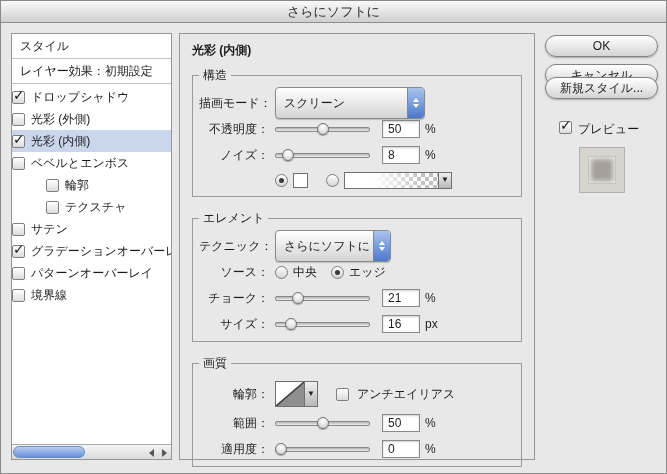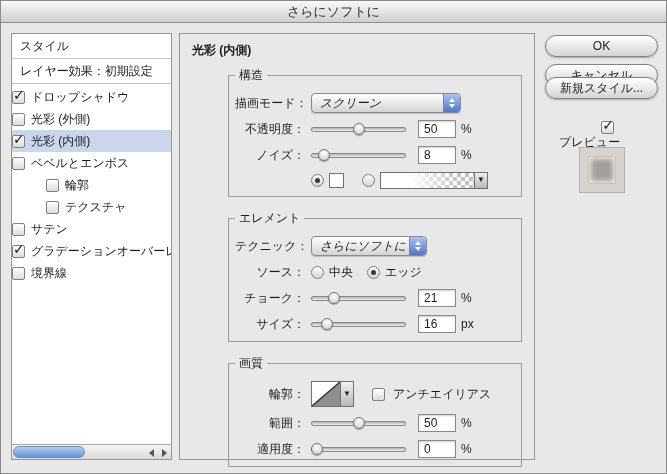--- a/index.html
+++ b/index.html
@@ -59,31 +59,31 @@
   }
   .harrows { position:absolute; right:4px; top:4px; display:flex; gap:8px; }
   .tri-left { width:0; height:0; border-top:4px solid transparent; border-bottom:4px solid transparent; border-right:5px solid #555; display:block; }
   .tri-right { width:0; height:0; border-top:4px solid transparent; border-bottom:4px solid transparent; border-left:5px solid #555; display:block; }
   
   .panel {
     position:absolute; left:178px; top:32px; width:356px; height:427px;
     border:1px solid #969696; padding:8px 12px;
   }
   .panel-title { font-weight:bold; margin-bottom:8px; }
-  fieldset.group { border:1px solid #9a9a9a; padding:6px 13px 4px 6px; margin-bottom:13px;margin-left:36px; }
+  fieldset.group { border:1px solid #9a9a9a; padding:6px 13px 4px 6px; margin-bottom:13px; }
   fieldset.group legend { padding:0 4px; }
   .row { display:flex; align-items:center; height:26px; }
   .row-label { width:70px; text-align:right; margin-right:6px; white-space:nowrap; flex:0 0 auto; }
   
   .popup {
-    height:20px; border:1px solid #8a8a8a; border-radius:4px;
+    height:32px; border:1px solid #8a8a8a; border-radius:4px;
     background:linear-gradient(#ffffff,#d4d4d4);
     display:flex; align-items:center; position:relative;
     padding:0 22px 0 8px; box-shadow:0 1px 1px rgba(0,0,0,.18);
-    white-space:nowrap; overflow:hidden;font-style:italic;
+    white-space:nowrap; overflow:hidden;
   }
   .popup .cap {
     position:absolute; right:0; top:0; bottom:0; width:17px;
     border-left:1px solid #6d87b8; border-radius:0 3px 3px 0;
     background:linear-gradient(#aac4ef,#4d78ca);
     display:flex; flex-direction:column; align-items:center; justify-content:center; gap:2px;
   }
   .cap i { display:block; width:0; height:0; border-left:3px solid transparent; border-right:3px solid transparent; }
   .cap .up { border-bottom:4px solid #ffffff; }
   .cap .dn { border-top:4px solid #ffffff; }
@@ -148,21 +148,21 @@
   .btn {
     position:absolute; left:544px; width:113px; height:22px;
     border:1px solid #828282; border-radius:11px;
     background:linear-gradient(#ffffff,#d4d4d4);
     display:flex; align-items:center; justify-content:center;
     box-shadow:0 1px 2px rgba(0,0,0,.28); cursor:default; white-space:nowrap;
   }
   .btn-ok { top:34px; }
   .btn-cancel { top:63px; }
   .btn-new { top:76px; }
-  .preview-check { position:absolute; left:558px; top:120px; display:flex; align-items:flex-end;flex-direction:column; }
+  .preview-check { position:absolute; left:558px; top:120px; display:flex; align-items:flex-start; }
   .preview-swatch {
     position:absolute; left:578px; top:146px; width:46px; height:46px;
     background:#d7d3cf; border:1px solid #b4b0ac;
     display:flex; align-items:center; justify-content:center;
   }
   .preview-inner {
     width:28px; height:28px; background:#a49f9b;
     border:1px solid #c6c2be;
     box-shadow:inset 0 0 5px 2px #eceae7;
   }
@@ -202,20 +202,24 @@
         <span class="aqua-checkbox" data-checked="false"></span>
         <span class="side-label">テクスチャ</span>
       </div>
       <div class="side-row">
         <span class="aqua-checkbox" data-checked="false"></span>
         <span class="side-label">サテン</span>
       </div>
       <div class="side-row">
         <span class="aqua-checkbox" data-checked="true"></span>
         <span class="side-label">グラデーションオーバーレイ</span>
+      </div>
+      <div class="side-row">
+        <span class="aqua-checkbox" data-checked="false"></span>
+        <span class="side-label">パターンオーバーレイ</span>
       </div>
       <div class="side-row">
         <span class="aqua-checkbox" data-checked="false"></span>
         <span class="side-label">境界線</span>
       </div>
     </div>
   <div class="hscroll">
     <div class="hthumb"></div>
     <div class="harrows">
       <span class="tri-left"></span>

